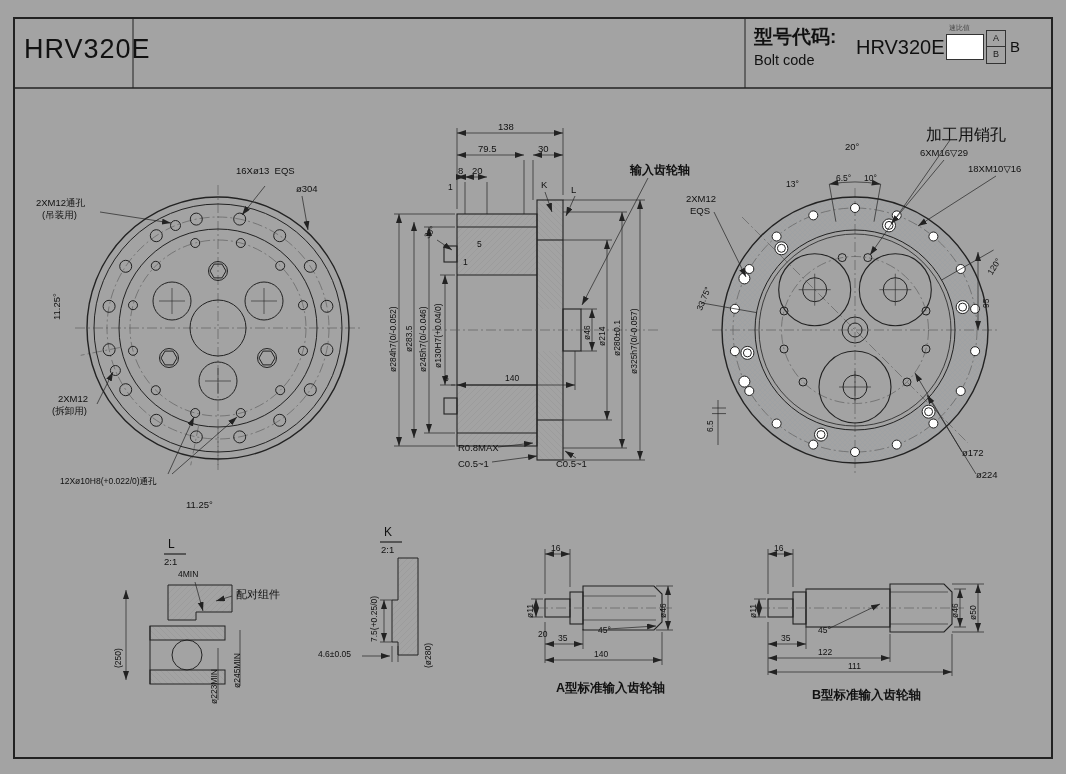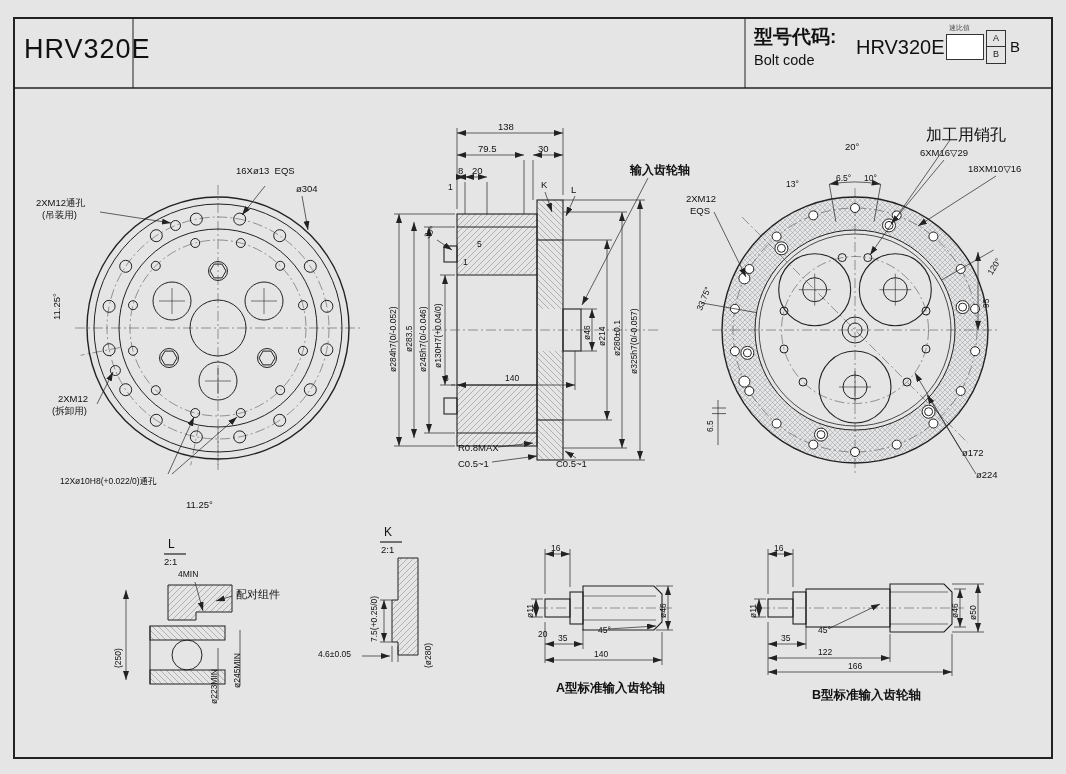--- a/index.html
+++ b/index.html
@@ -1,17 +1,17 @@
 <!DOCTYPE html>
 <html><head>
 <meta charset="utf-8">
 <title>HRV320E Drawing</title>
 <style>
   html,body{margin:0;padding:0;background:#fff;}
-  .sheet{position:relative;width:1066px;height:774px;background:#e5e5e5;
+  .sheet{position:relative;width:1066px;height:774px;background:#a3a3a3;
          font-family:"Liberation Sans",sans-serif;color:#1a1a1a;overflow:hidden;}
   .art{position:absolute;left:0;top:0;}
   .lbl{position:absolute;font-size:11px;line-height:1.15;white-space:pre;color:#111;}
   .s{font-size:9.5px;}
   .xs{font-size:8.5px;}
   .v{transform:rotate(-90deg);transform-origin:0 0;}
   .r55{transform:rotate(-55deg);}
   .r68{transform:rotate(-68deg);}
   .r58{transform:rotate(-58deg);}
   .big{font-size:27px;letter-spacing:1px;}
@@ -480,18 +480,18 @@
   <span class="lbl xs" style="left:598px;top:626px">45°</span>
   <span class="lbl xs" style="left:594px;top:650px">140</span>
   <span class="lbl xs v" style="left:659px;top:618px">ø46</span>
   <span class="lbl cap" style="left:556px;top:681px">A型标准输入齿轮轴</span>
 
   <span class="lbl xs v" style="left:749px;top:618px">ø11</span>
   <span class="lbl xs" style="left:774px;top:544px">16</span>
   <span class="lbl xs" style="left:781px;top:634px">35</span>
   <span class="lbl xs" style="left:818px;top:626px">45°</span>
   <span class="lbl xs" style="left:818px;top:648px">122</span>
-  <span class="lbl xs" style="left:848px;top:662px">166</span>
+  <span class="lbl xs" style="left:848px;top:662px">111</span>
   <span class="lbl xs v" style="left:951px;top:618px">ø46</span>
   <span class="lbl xs v" style="left:969px;top:620px">ø50</span>
   <span class="lbl cap" style="left:812px;top:688px">B型标准输入齿轮轴</span>
 
 </div>
 
 </body></html>

